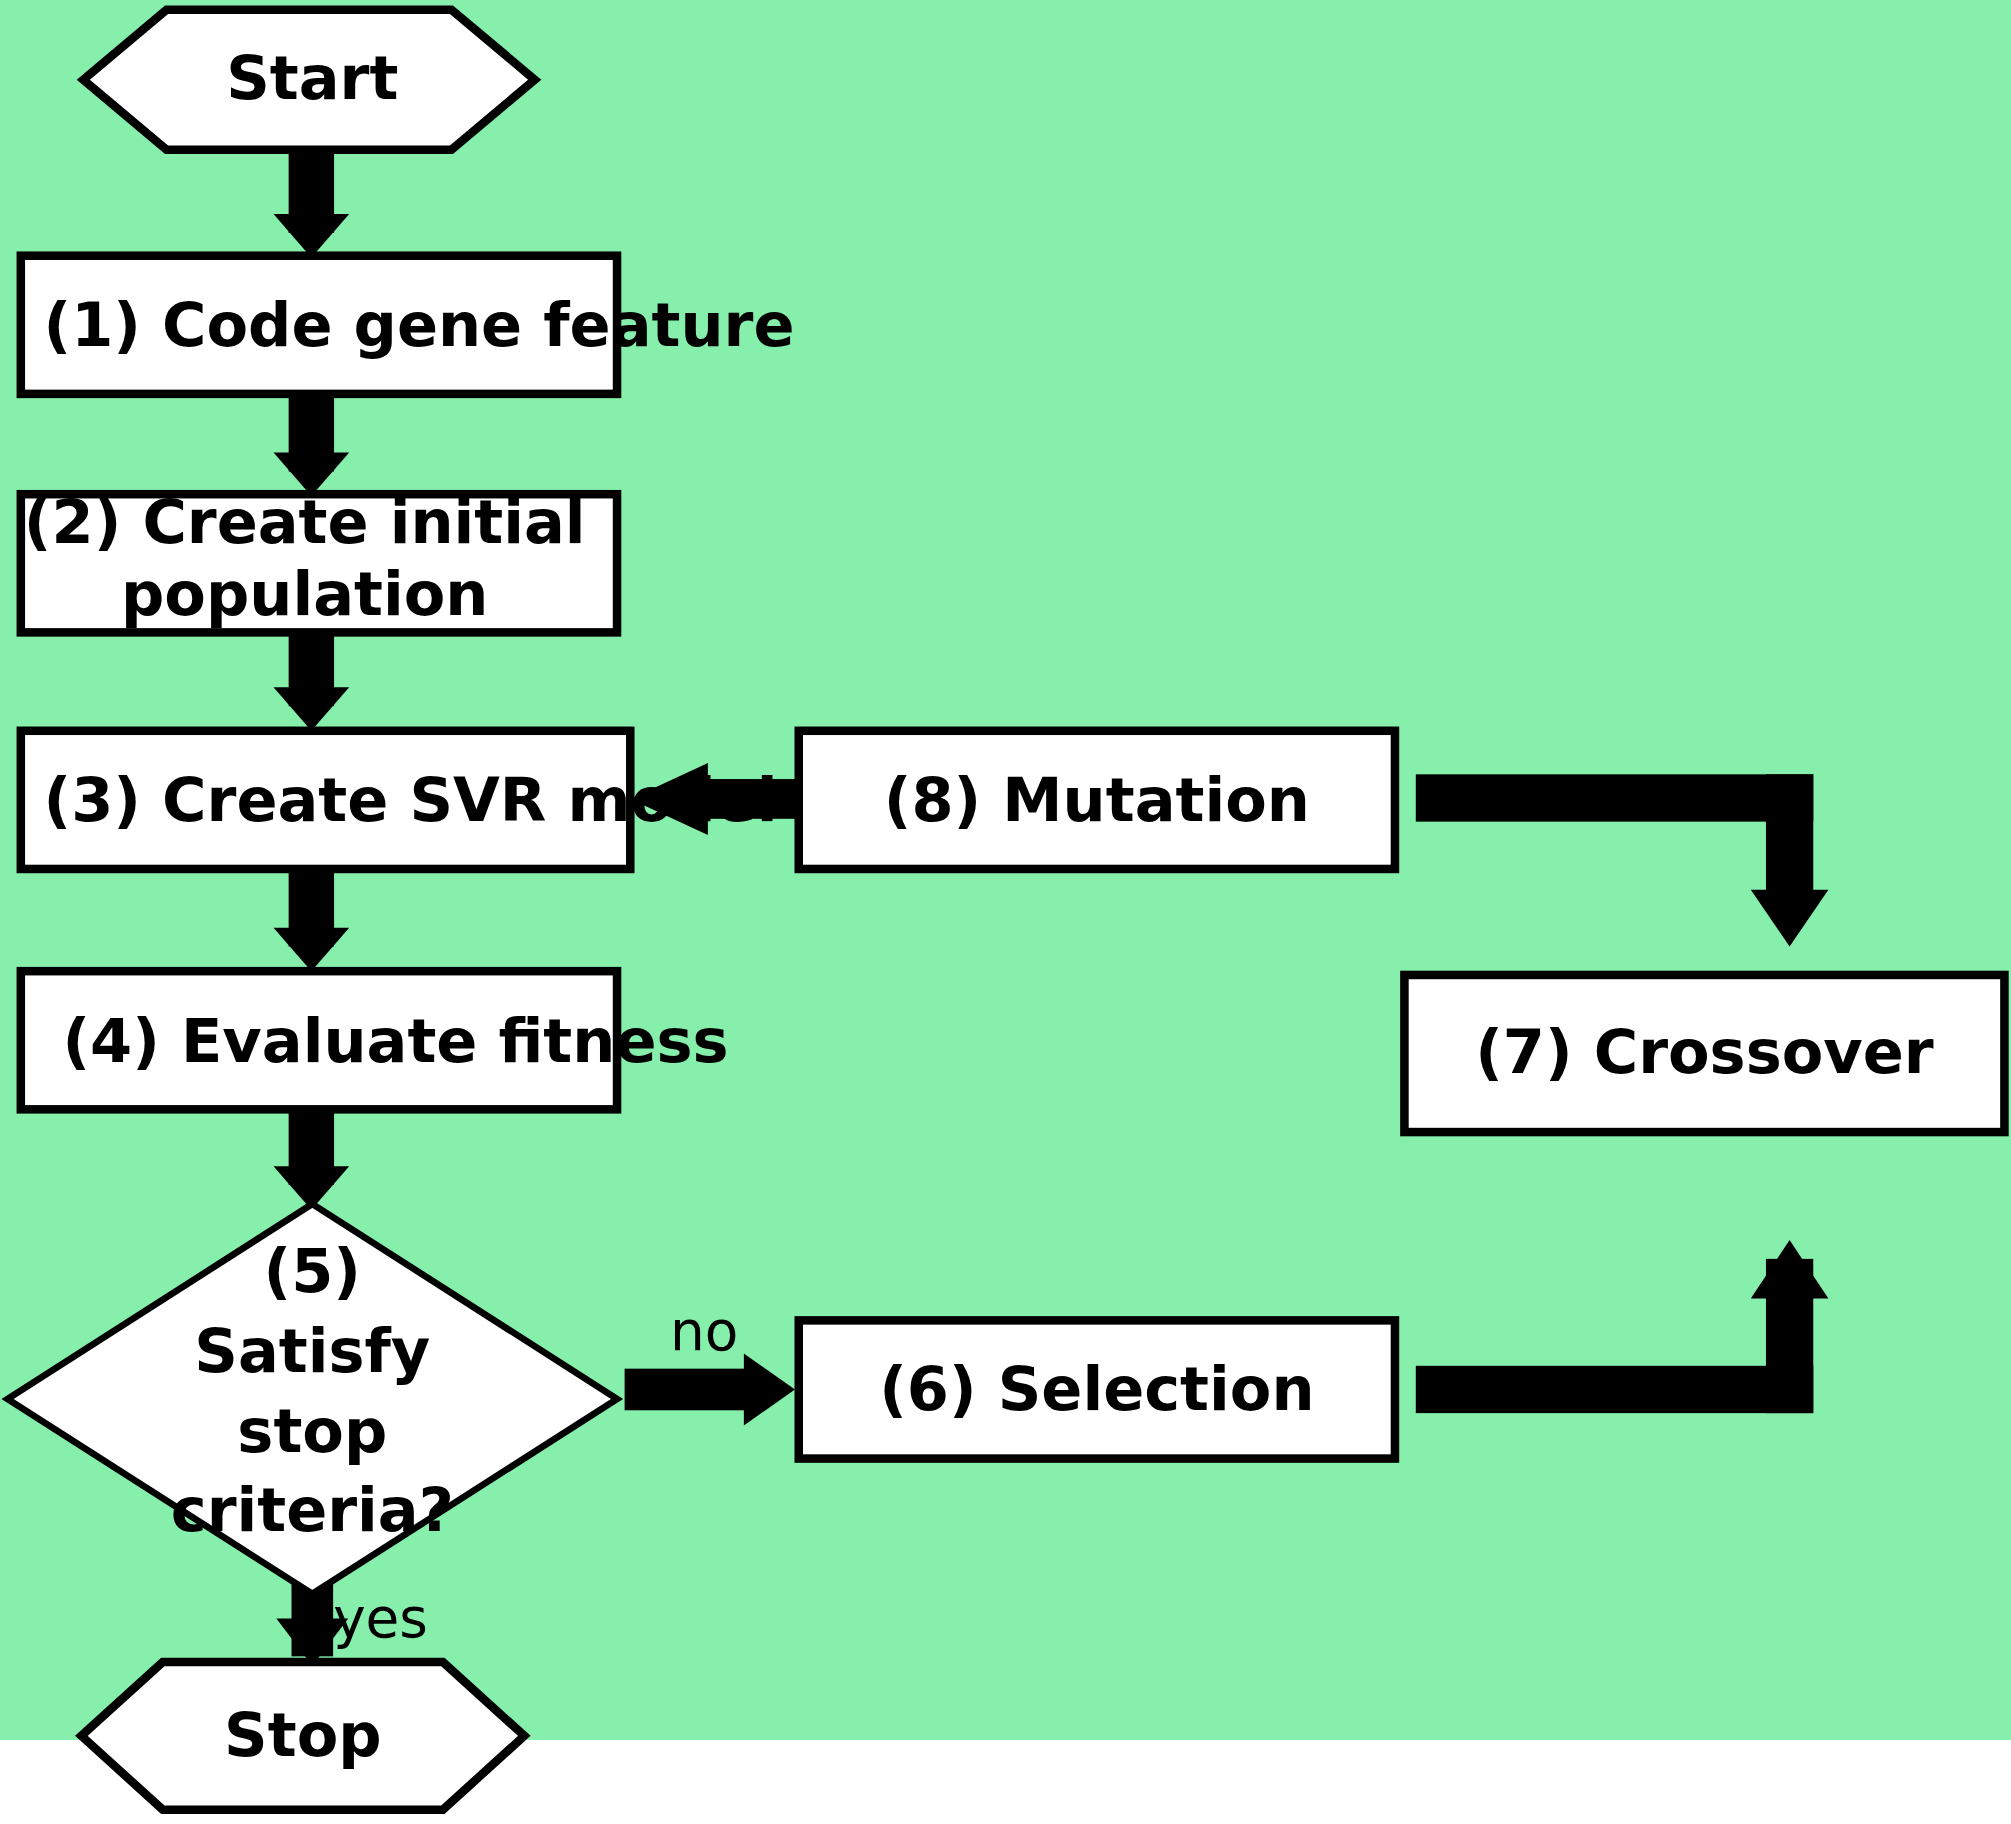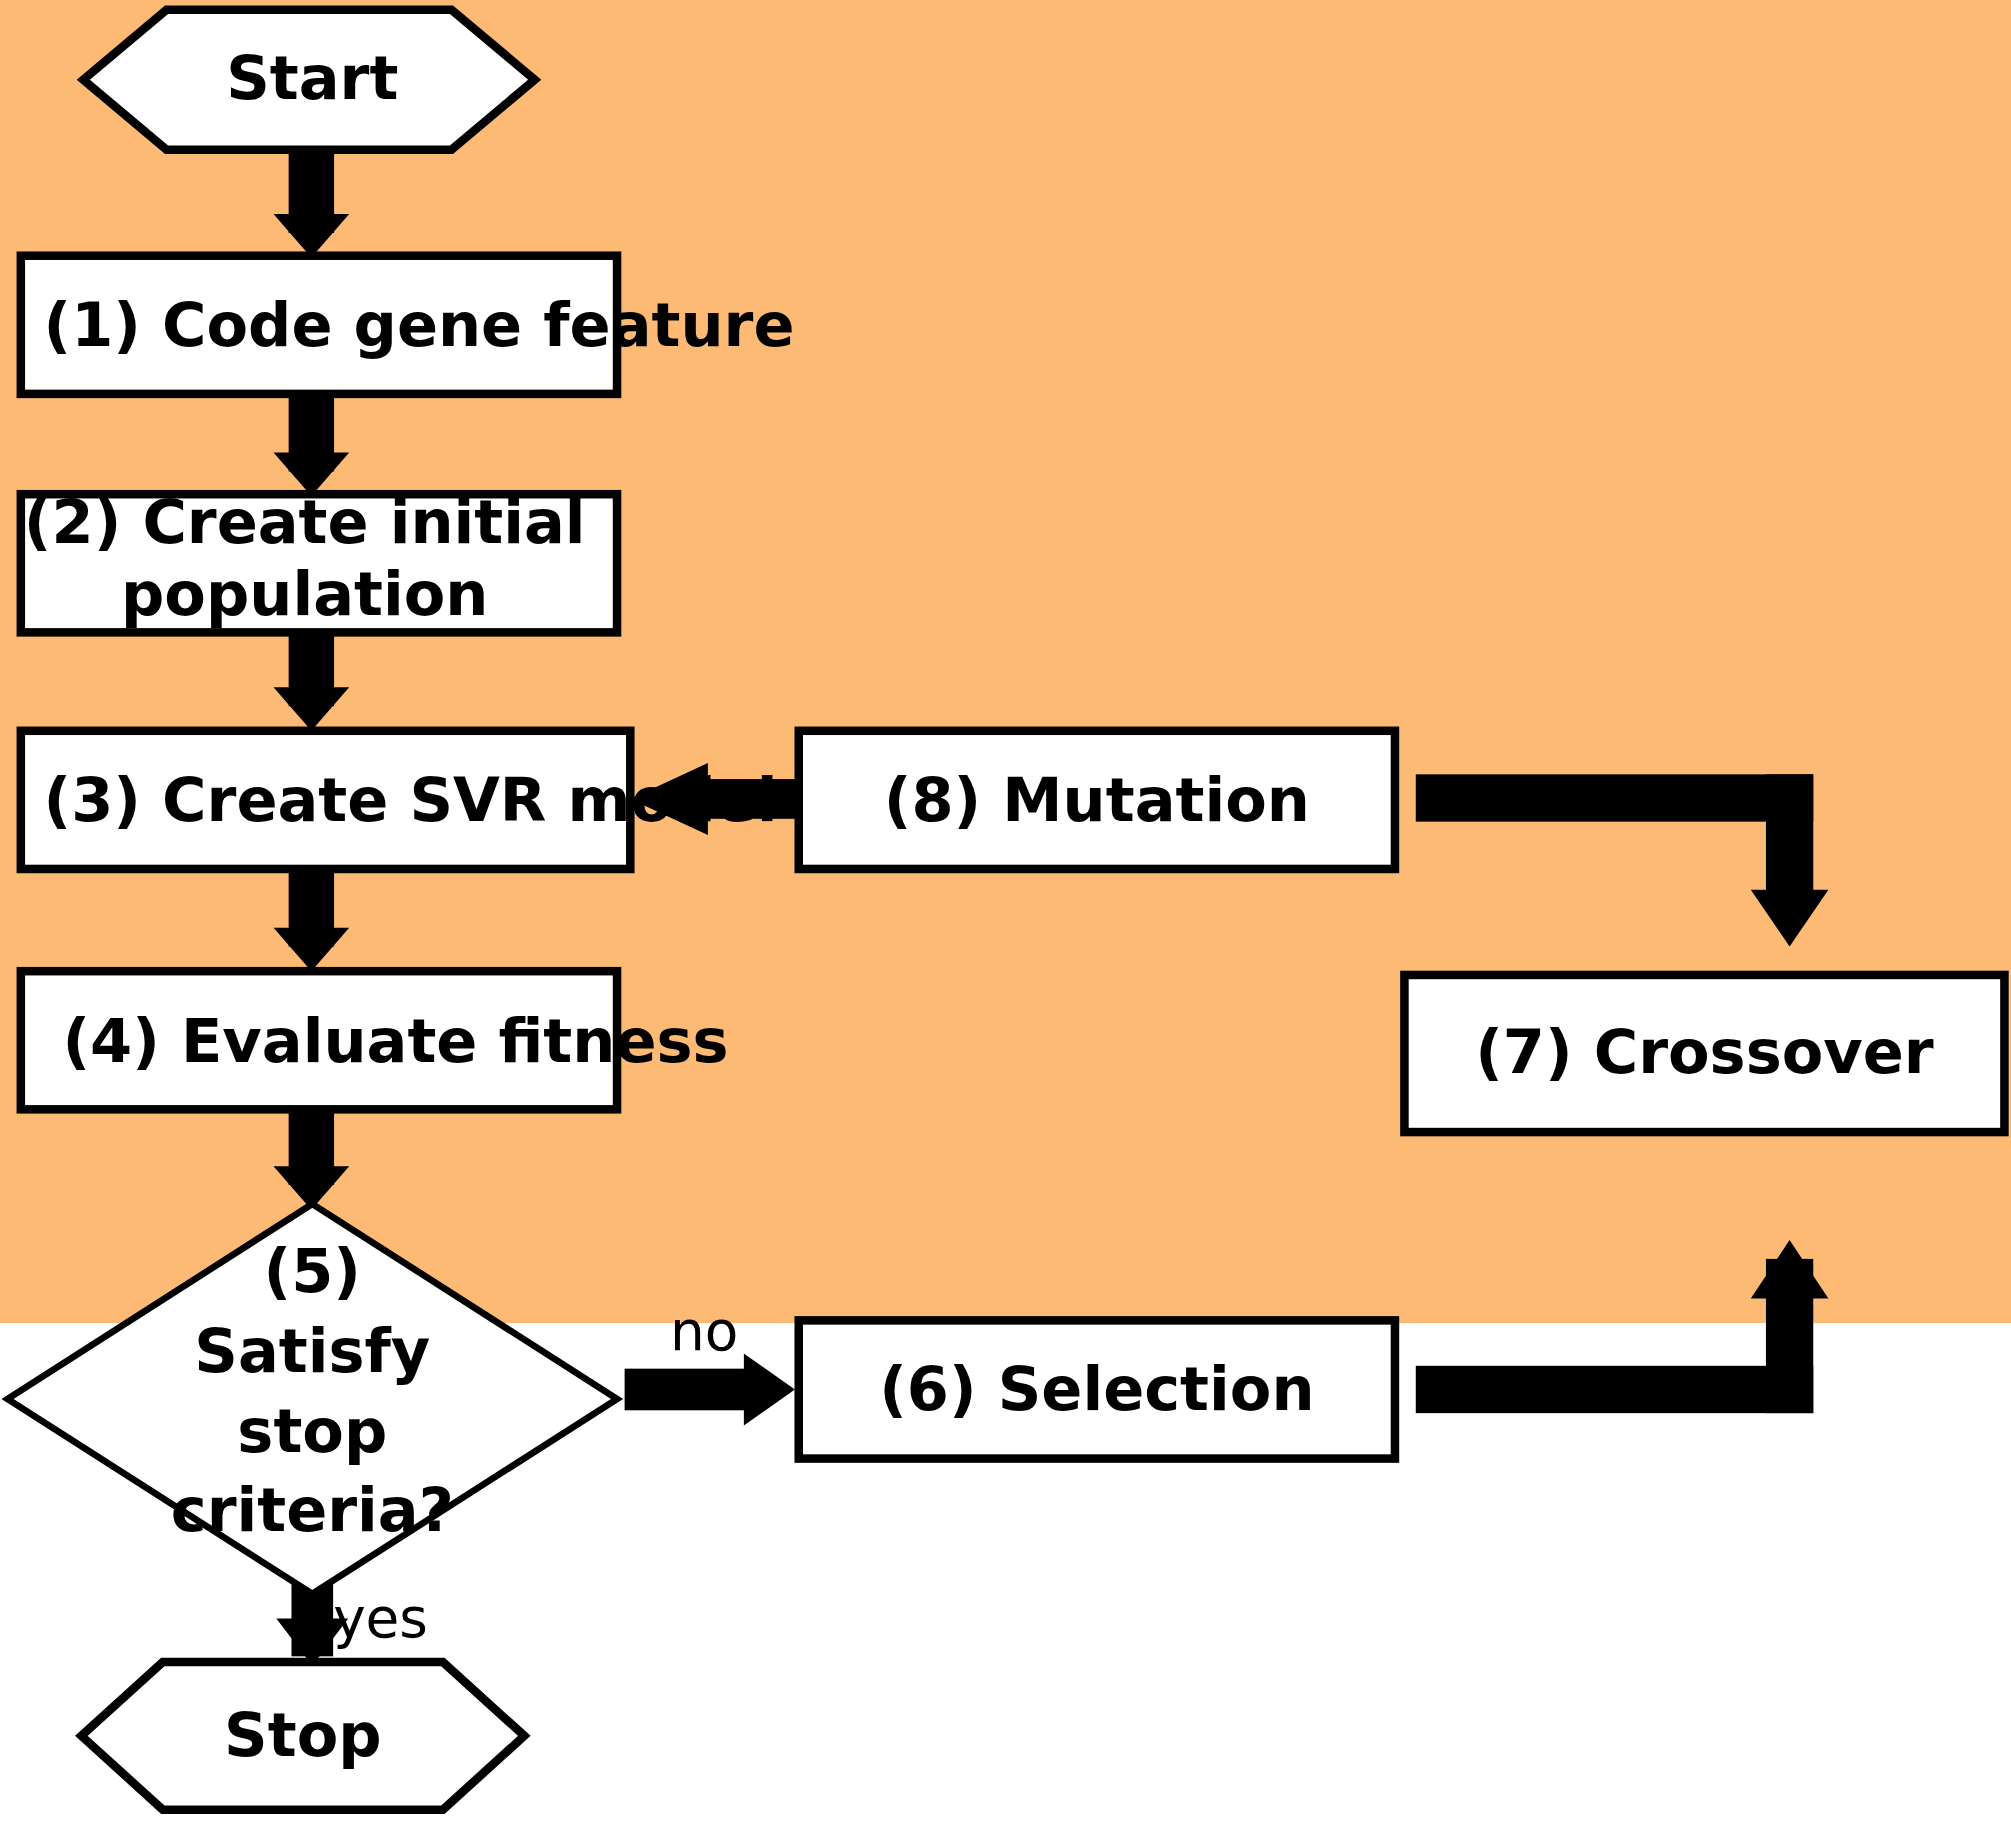--- a/index.html
+++ b/index.html
@@ -9,22 +9,22 @@
   }
   body {
     width: 2012px;
     height: 1825px;
     font-family: "DejaVu Sans", sans-serif;
     overflow: hidden;
   }
   #flowchart-root {
     position: relative;
     width: 2012px;
-    height: 1323px;
-    background: #fdba74;
+    height: 1740px;
+    background: #86efac;
   }
   svg.fc {
     display: block;
     width: 2012px;
     height: 1825px;
   }
   .node-shape {
     fill: #ffffff;
     stroke: #000000;
     stroke-width: 9;

